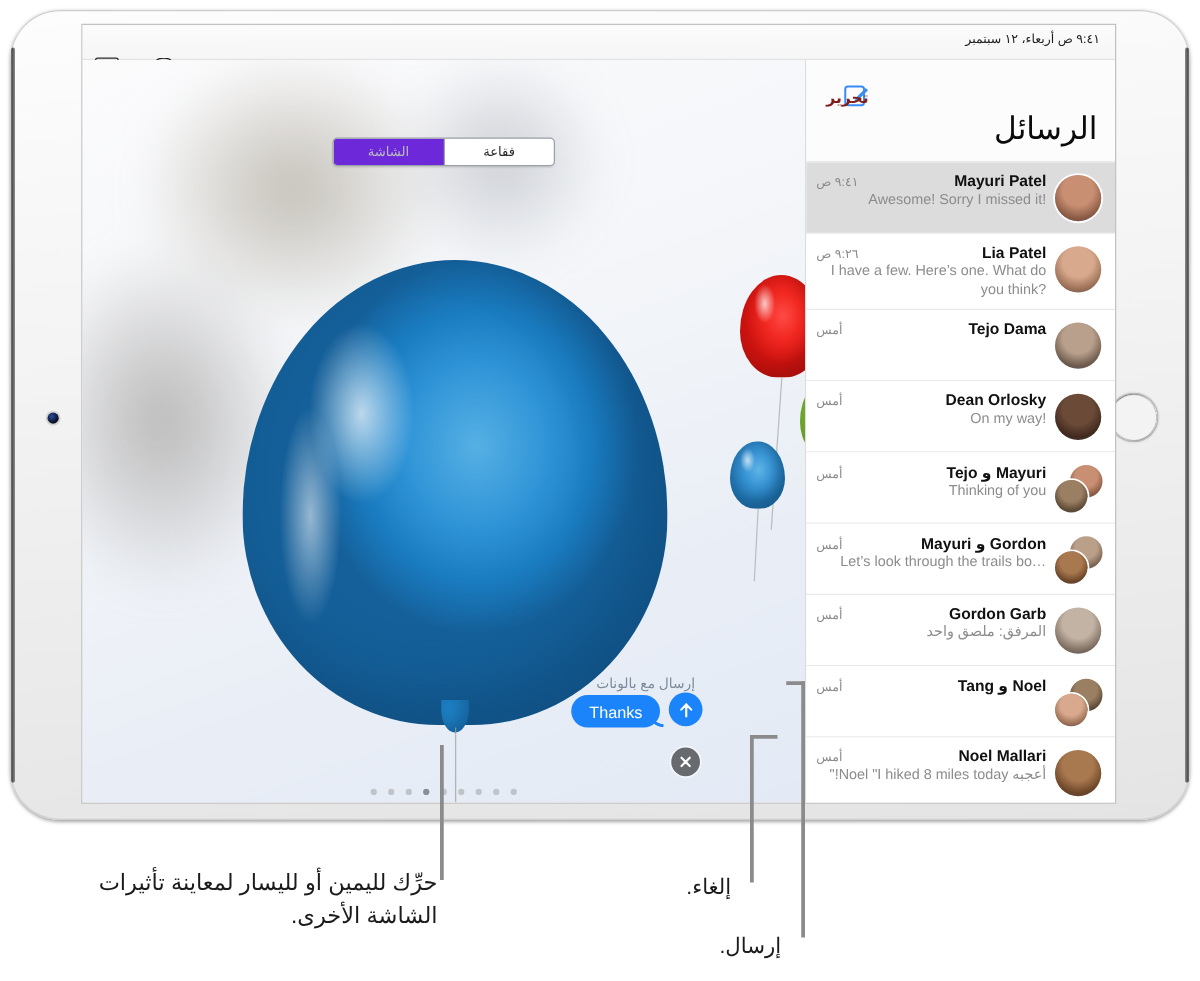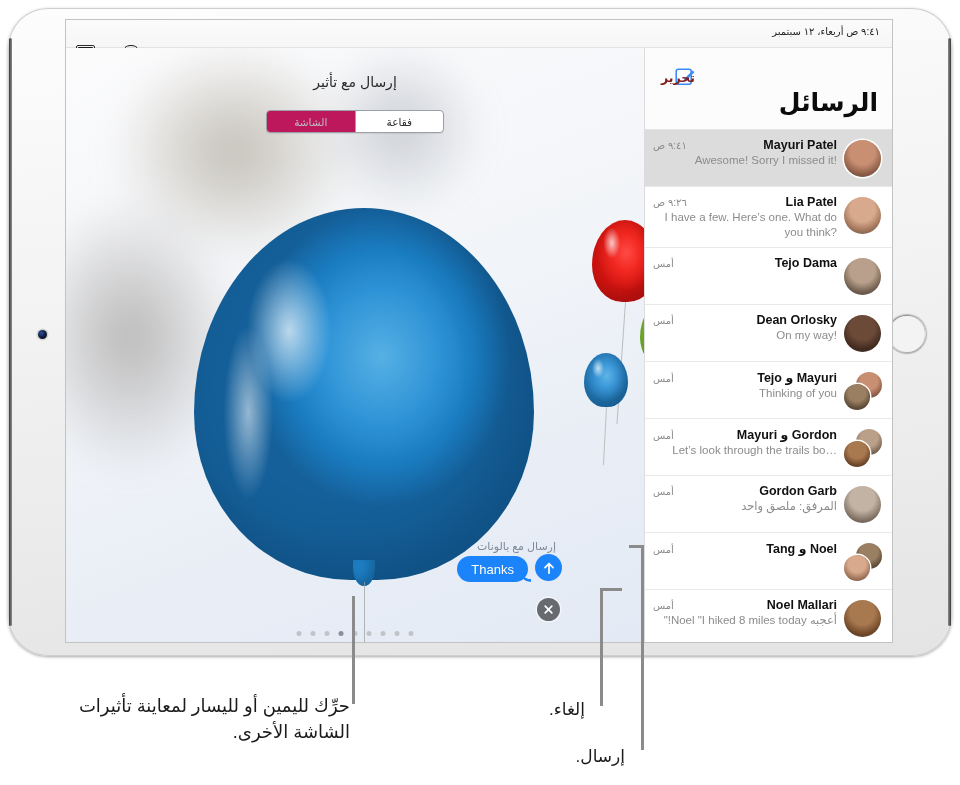--- a/index.html
+++ b/index.html
@@ -73,21 +73,21 @@
   .status-right { position:absolute; right:12px; top:6px; font-size:10px; color:#1c1c1c; direction:rtl; }
 
   
   .msg-pane {
     position:absolute; right:0; top:28px; width:248px; height:594px;
     background:#fff; border-left:1px solid #dcdcdc; direction:rtl; overflow:hidden;
   }
   .msg-header { position:relative; height:82px; background:#fcfcfc; border-bottom:1px solid #e3e3e3; }
   .compose-icon { position:absolute; right:196px; top:18px; width:21px; height:21px; }
   .edit-link { position:absolute; left:16px; top:22px; font-size:12.5px; color:#7f1d1d;font-weight:bold; }
-  .msg-title { position:absolute; right:14px; top:40px; font-size:25px; font-weight:700; color:#0b0b0b; letter-spacing:-.3px; }
+  .msg-title { position:absolute; right:14px; top:40px; font-size:25px; font-weight:400; color:#0b0b0b; letter-spacing:-.3px; }
 
   .conv {
     position:relative; display:flex; flex-direction:row; align-items:flex-start;
     padding:8px 10px 8px 8px; border-bottom:1px solid #e9e9e9; min-height:54px;
     background:#fff;
   }
   .conv.selected { background:#dcdcdc; }
   .conv .avatars { position:relative; width:38px; height:38px; flex:0 0 38px; margin-top:2px; }
   .av { position:absolute; border-radius:50%; overflow:hidden; background:#cbc6bf; box-shadow:0 0 0 1.5px #fff; }
   .av.single { width:37px; height:37px; left:0; top:0; }
@@ -118,21 +118,21 @@
     filter: blur(16px);
   }
   .fx-title { position:absolute; left:0; right:0; top:26px; text-align:center; font-size:14px; color:#2a2a2a; direction:rtl; }
   .seg {
     position:absolute; left:50%; transform:translateX(-50%); top:62px;
     width:178px; height:23px; border:1px solid #9aa0a6; border-radius:4px;
     display:flex; flex-direction:row-reverse; overflow:hidden; background:#fff;
     box-shadow:0 1px 1px rgba(0,0,0,.08);
   }
   .seg-item { flex:1; display:flex; align-items:center; justify-content:center; font-size:10.5px; color:#2b2b2b; direction:rtl; }
-  .seg-item.active { background:#be185d; color:#b9bdc1; }
+  .seg-item.active { background:#6d28d9; color:#b9bdc1; }
   .seg-item + .seg-item { border-right:1px solid #9aa0a6; }
 
   
   .balloon { position:absolute; }
   .balloon .body-el { position:absolute; left:0; top:0; width:100%; border-radius:50% 50% 46% 46%/55% 55% 45% 45%; }
   .balloon .string { position:absolute; left:50%; width:1.4px; background:rgba(160,160,160,.75); transform-origin:top center; }
 
   .big-balloon { left:128px; top:160px; width:340px; height:400px; }
   .big-balloon .body-el {
     height:372px;
@@ -245,21 +245,20 @@
           <div class="string"></div>
       </div>
       <div class="b-green balloon">
         <div class="body-el"></div>
       </div>
       <div class="b-blue balloon">
         <div class="body-el"></div>
           <div class="string"></div>
       </div>
 
-      <div class="fx-title">إرسال مع تأثير</div>
 
       <div class="seg">
         <div class="seg-item">فقاعة</div>
         <div class="seg-item active">الشاشة</div>
       </div>
 
       <div class="send-label">إرسال مع بالونات</div>
       <div class="bubble">Thanks</div>
 
       <div class="send-btn">

